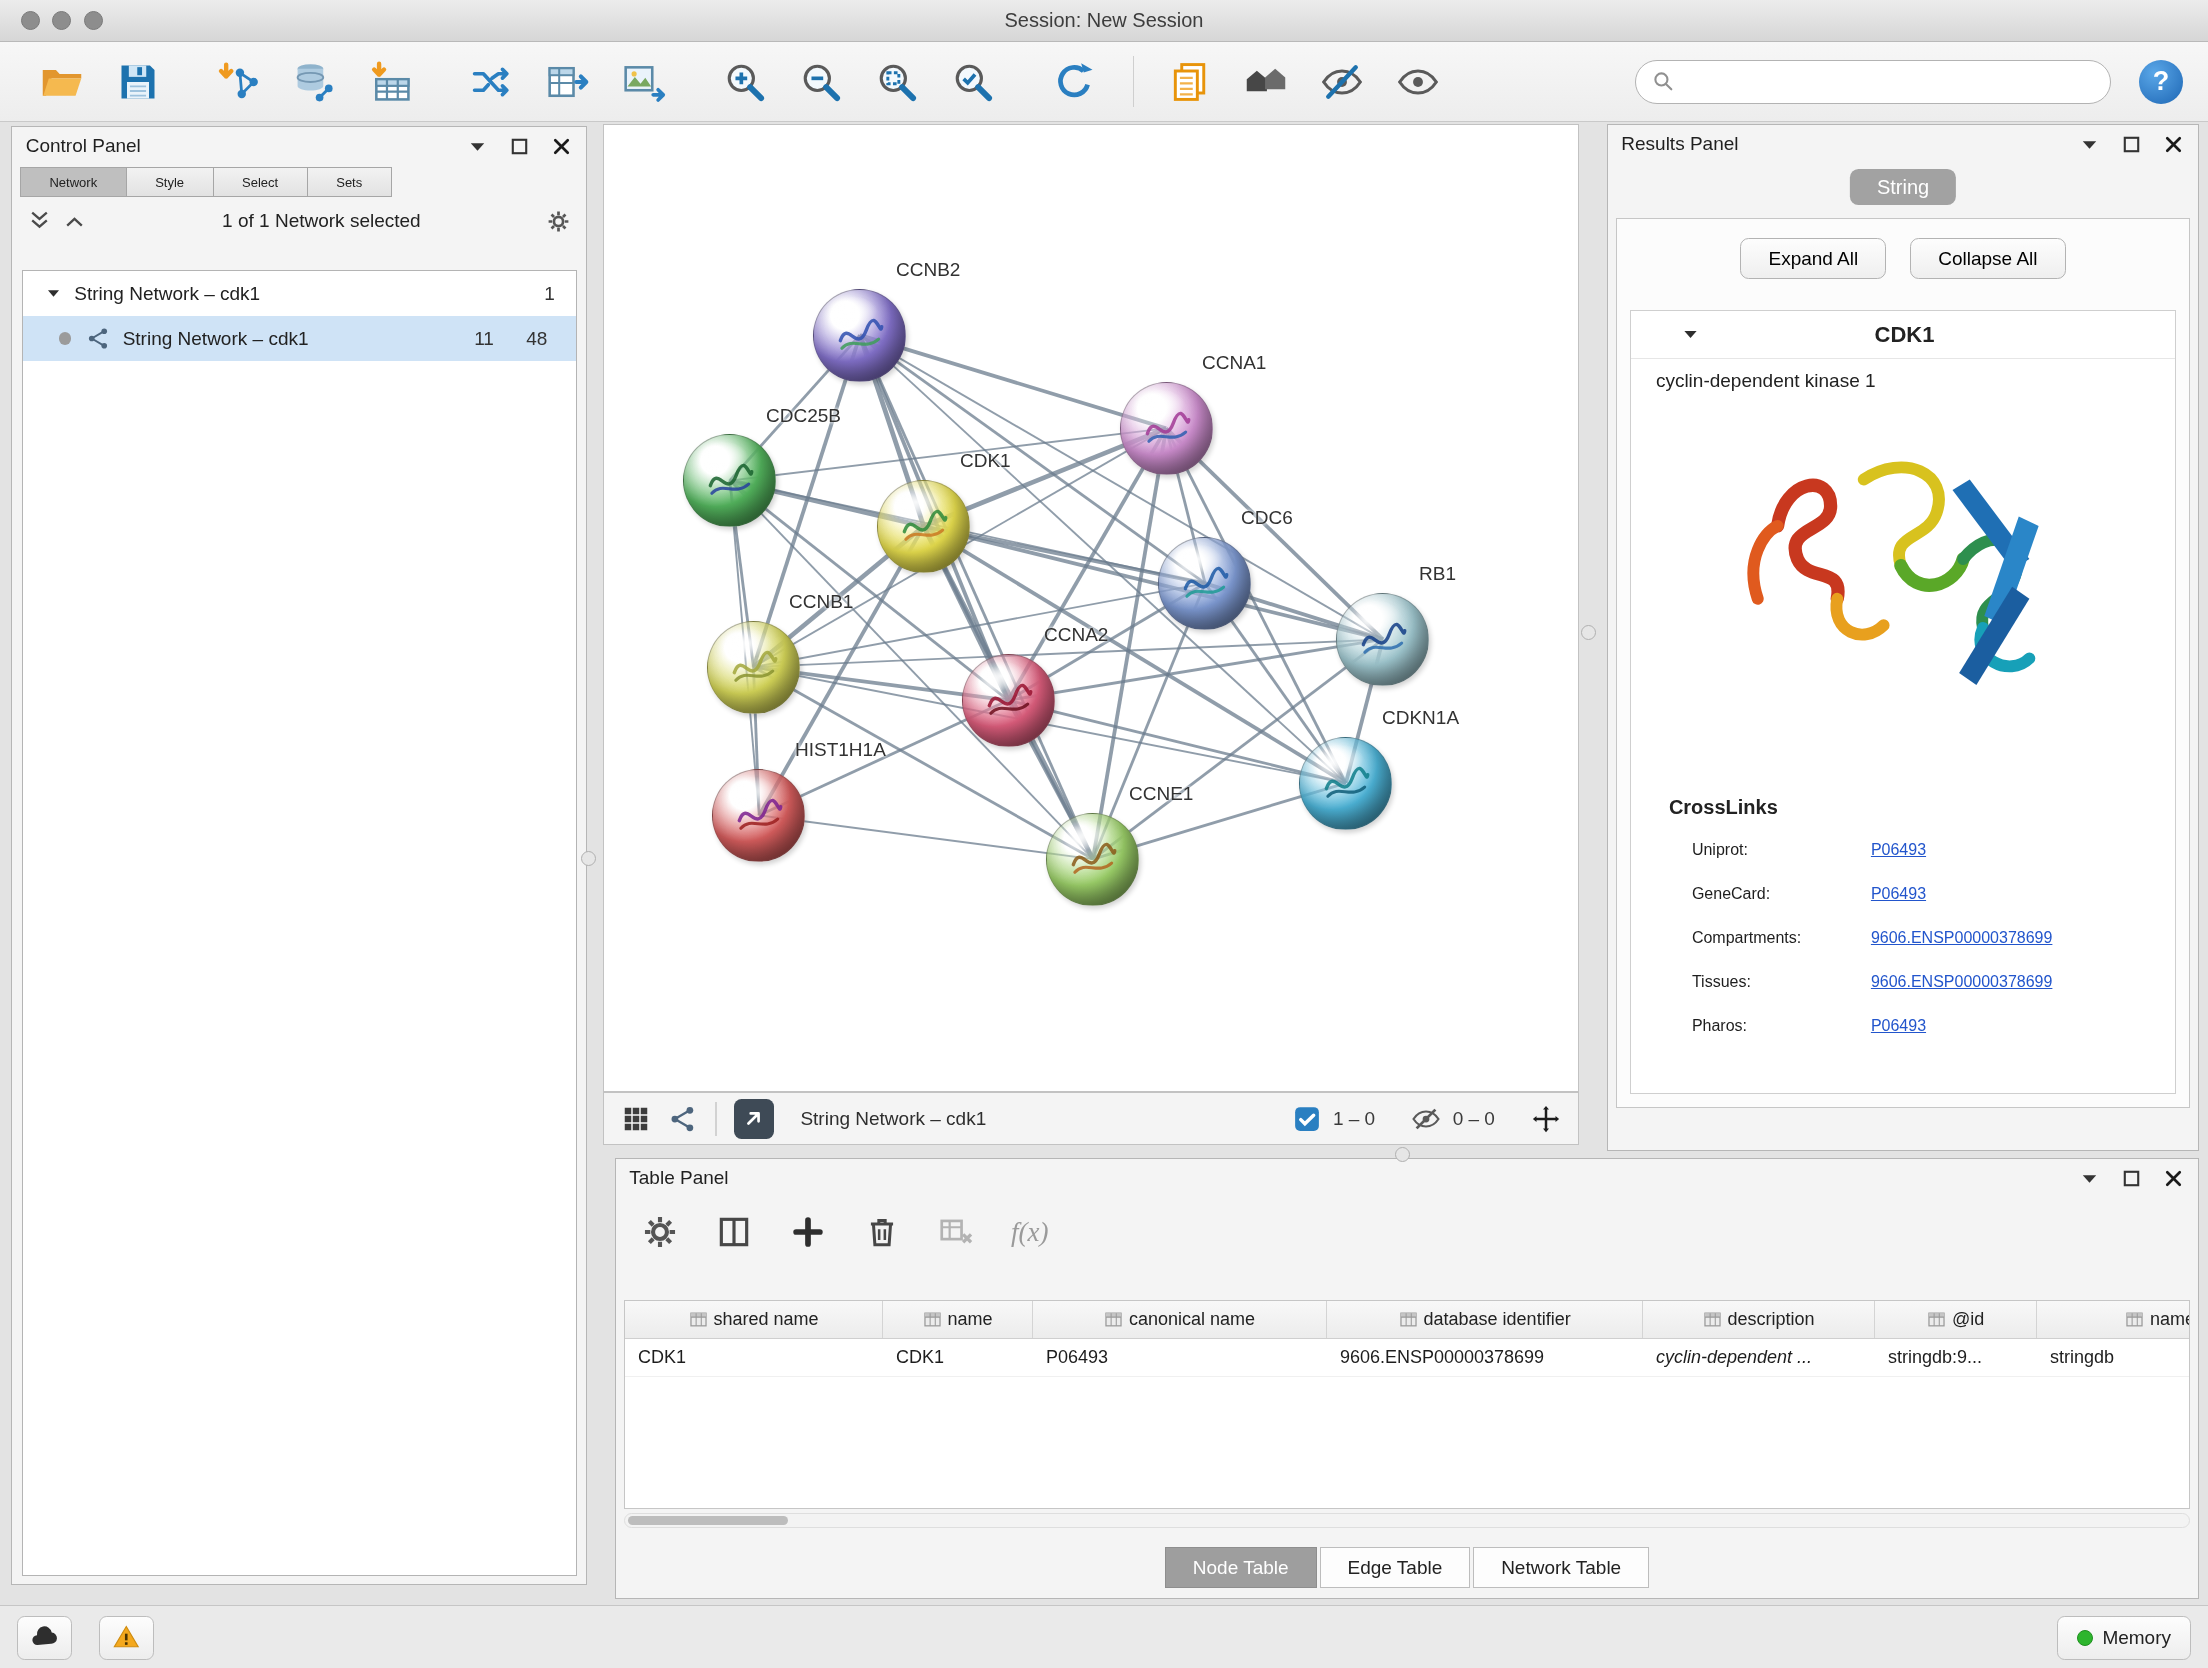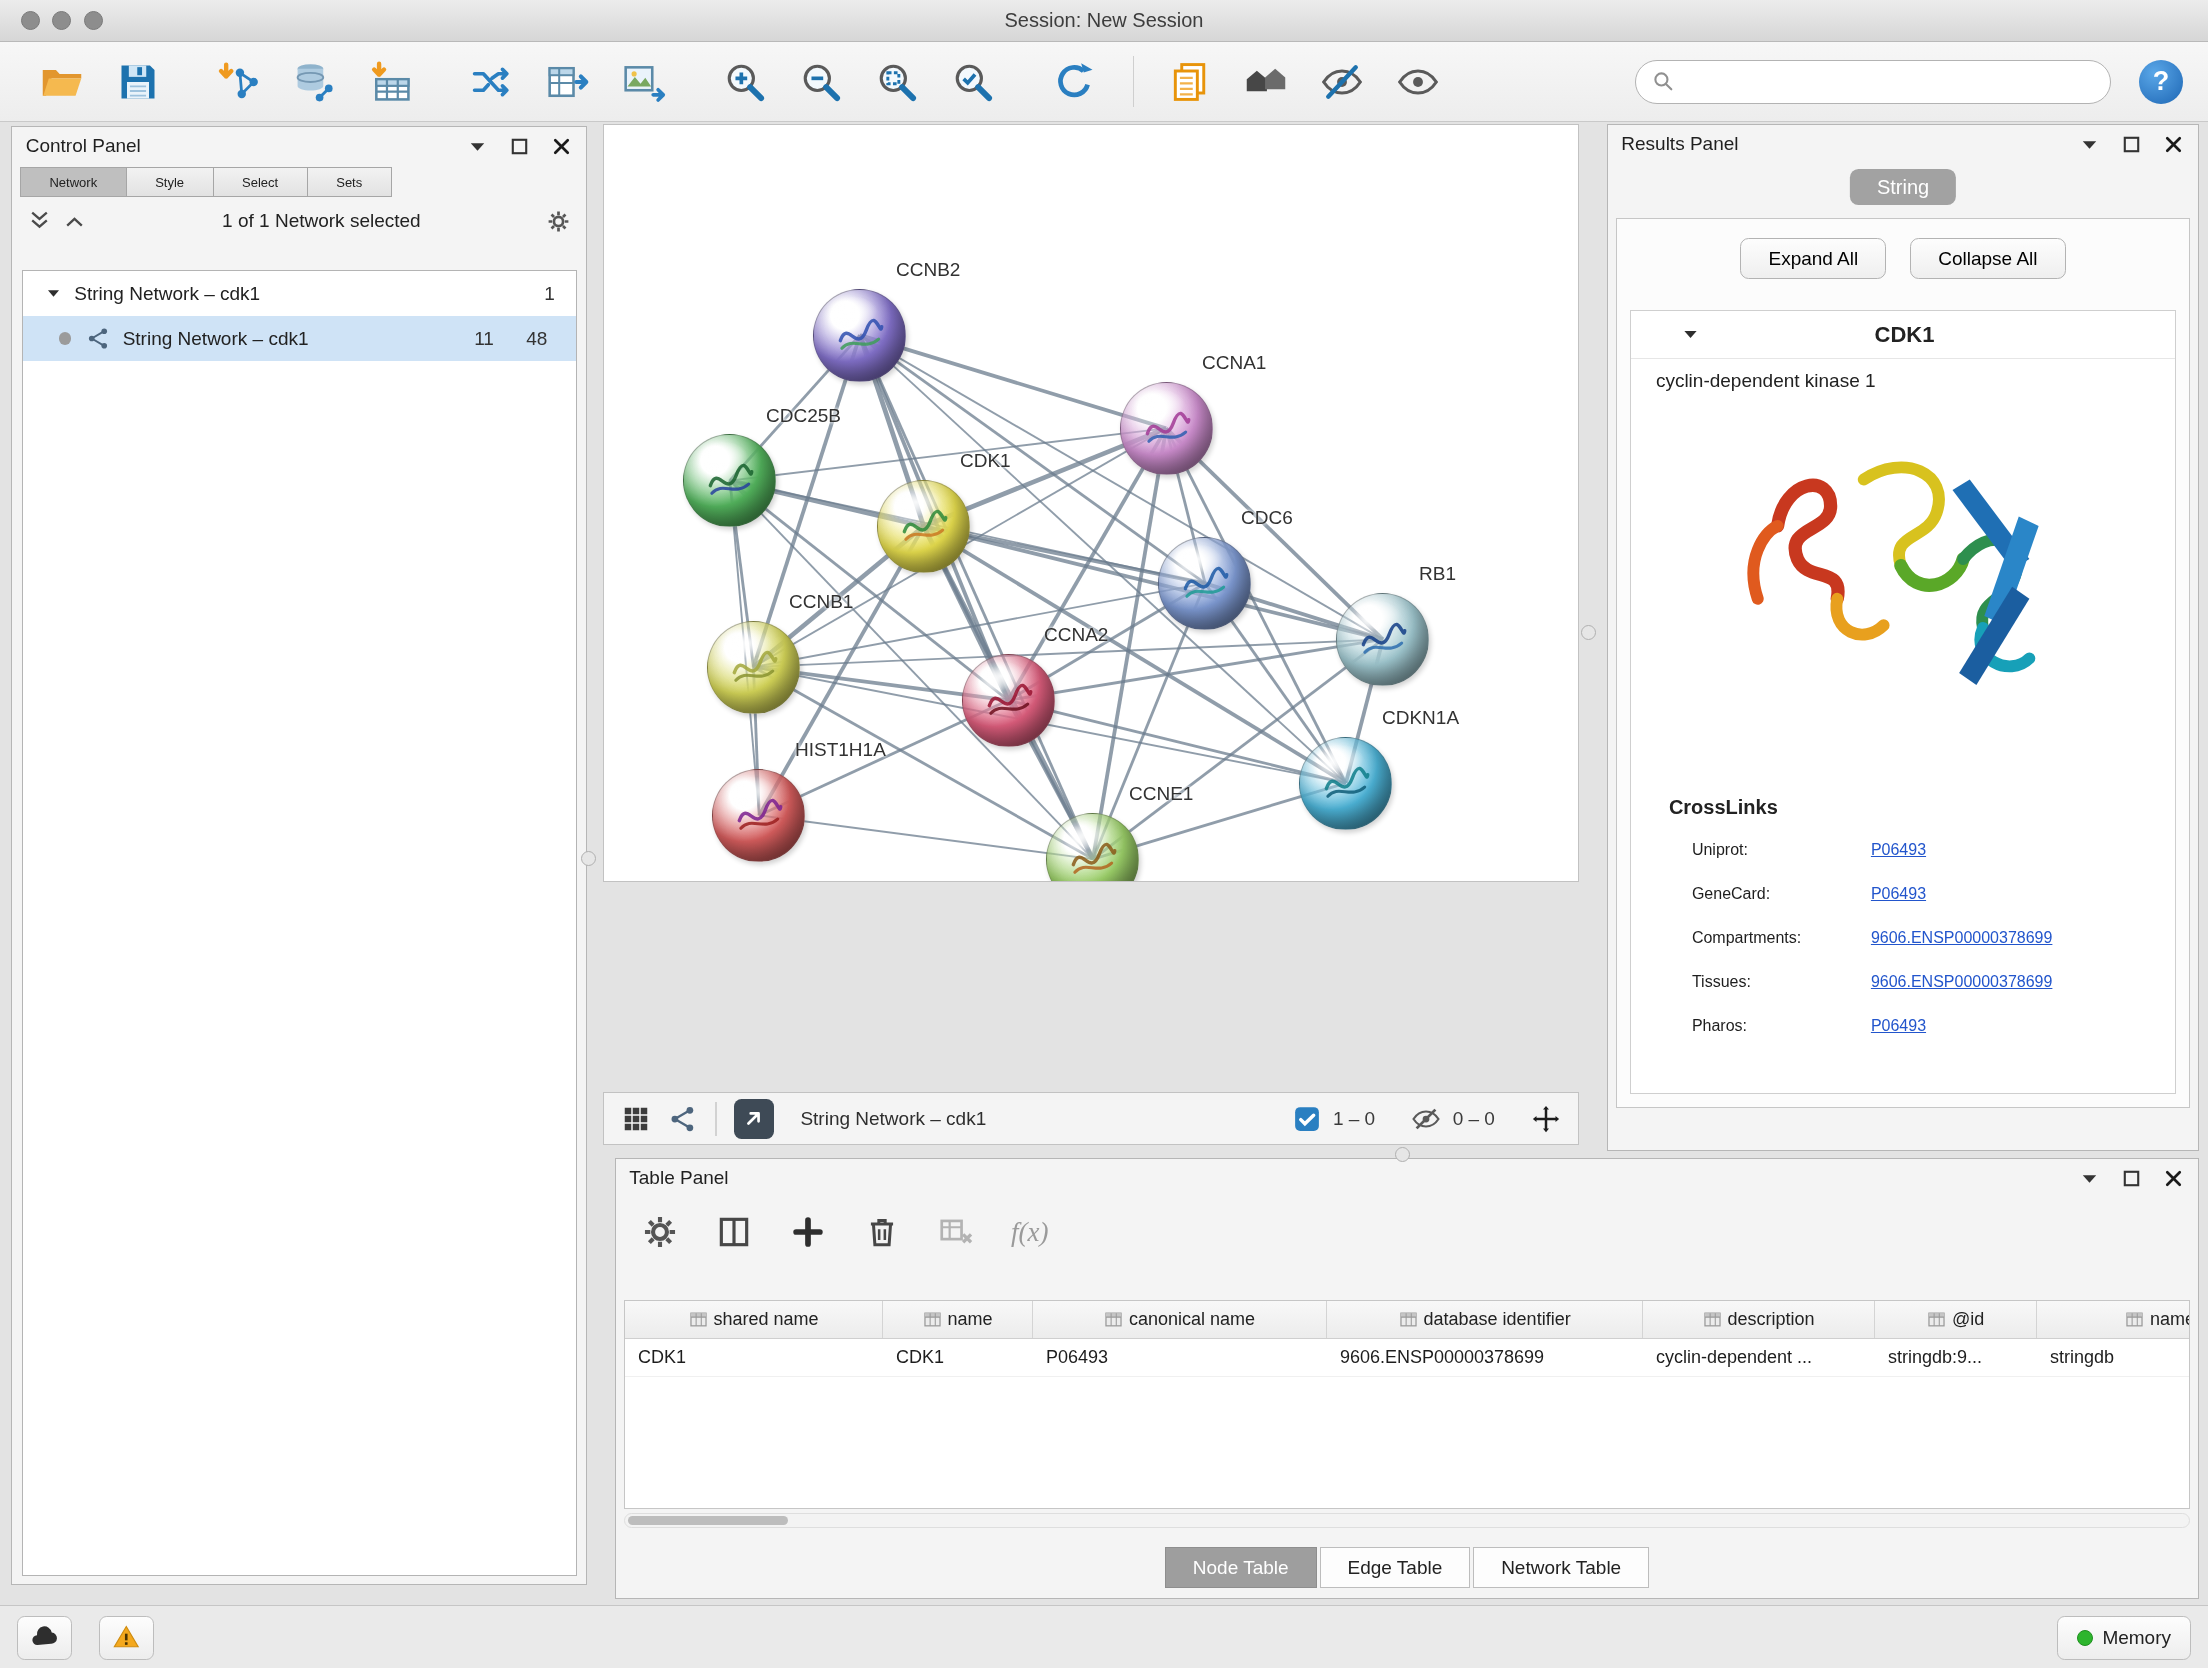--- a/index.html
+++ b/index.html
@@ -41,21 +41,21 @@
   .trow{position:relative;height:45px;display:flex;align-items:center}
   .trow .tri{width:19px;height:19px;display:inline-flex;margin:0 11.4px 0 21px}
   .trow .tri svg{width:100%;height:100%}
   .trow.child{background:#cfe3f6}
   .dot{width:12.4px;height:12.4px;border-radius:50%;background:#9b9b9b;margin:0 15px 0 36px}
   .netico{width:25px;height:25px;display:inline-flex;margin-right:11.4px}
   .netico svg{width:100%;height:100%}
   .rnum{position:absolute;color:#333}
   .rnum.n1{right:82px}.rnum.n2{right:28.5px}.rnum.single{right:21px}
   
-  #net-canvas{position:absolute;left:603px;top:124px;width:976px;height:758px;background:#fff;border:1px solid #c2c2c2;overflow:hidden}
+  #net-canvas{position:absolute;left:603px;top:124px;width:976px;height:968px;background:#fff;border:1px solid #c2c2c2;overflow:hidden}
   #edge-svg{position:absolute;left:0;top:0;z-index:1}
   .node{position:absolute;width:93px;height:93px;border-radius:50%;z-index:2;display:flex;align-items:center;justify-content:center;border:1px solid rgba(50,50,50,.35);box-shadow:inset -7.6px -11.4px 19px rgba(0,0,0,.28),1.9px 2.9px 5.7px rgba(0,0,0,.18)}
   .node::after{content:"";position:absolute;left:13.3px;top:5.7px;width:51px;height:30px;border-radius:50%;background:radial-gradient(ellipse at center,rgba(255,255,255,.85),rgba(255,255,255,0) 70%)}
   .node .squig{width:55px;height:46px;opacity:.85}
   .nlabel{position:absolute;z-index:3;font-size:19px;color:#323232;text-shadow:0 0 3.8px #fff,0 0 3.8px #fff;white-space:nowrap}
   #net-footer{position:absolute;left:603px;top:1092px;width:976px;height:53px;background:#f4f4f4;border:1px solid #c2c2c2;display:flex;align-items:center;padding:0 17px;gap:17px;font-size:19px}
   .nfi{width:30px;height:30px;display:inline-flex;cursor:pointer}
   .nfi svg{width:100%;height:100%}
   .nfline{width:1.9px;height:34px;background:#d2d2d2}
   .exportbtn{width:40px;height:40px;border-radius:7.6px;background:#3e4a56;display:flex;align-items:center;justify-content:center;cursor:pointer}
@@ -772,21 +772,21 @@
             </svg>
           </span>
           <span class="thlab">namespac</span>
         </div>
       </div>
     <div class="tp-bodyrow" id="tp-row">
         <div class="tp-td" style="width: 258px;">CDK1</div>
         <div class="tp-td" style="width: 150px;">CDK1</div>
         <div class="tp-td" style="width: 294px;">P06493</div>
         <div class="tp-td" style="width: 316px;">9606.ENSP00000378699</div>
-        <div class="tp-td" style="width: 232px;">cyclin-dependent ...</div>
+        <div class="tp-td" style="width: 232px; font-style: italic;">cyclin-dependent ...</div>
         <div class="tp-td" style="width: 162px;">stringdb:9...</div>
         <div class="tp-td" style="width: 285px;">stringdb</div>
       </div>
   </div>
   <div class="tp-hscroll">
     <div class="tp-thumb"></div>
   </div>
   <div class="tp-tabs" id="tp-tabs">
       <div class="tp-tab sel">Node Table</div>
       <div class="tp-tab">Edge Table</div>

